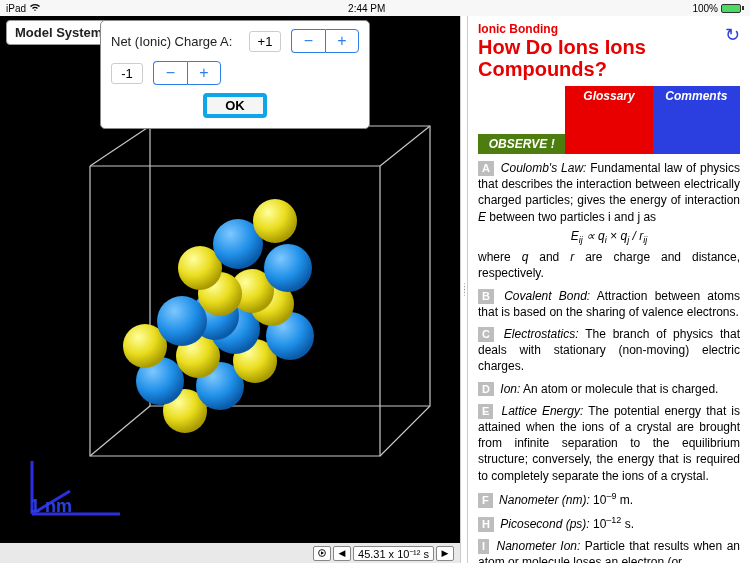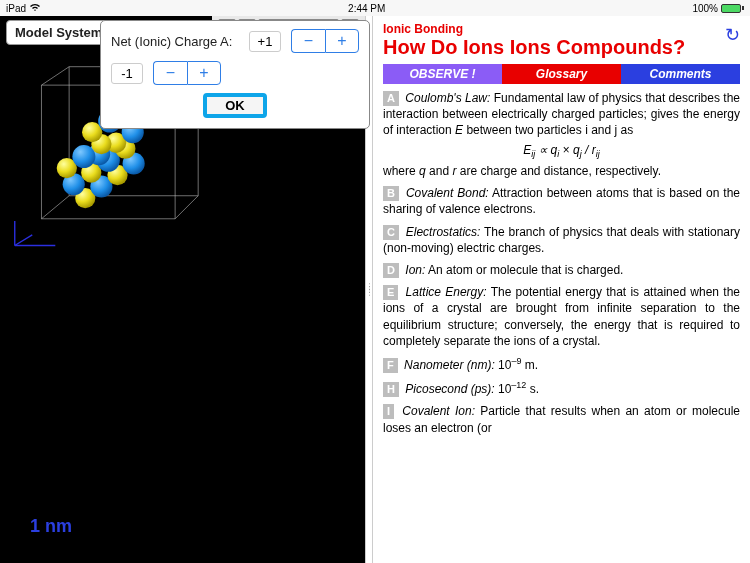--- a/index.html
+++ b/index.html
@@ -34,25 +34,25 @@
   background: linear-gradient(to right, #4cd964 100%, #fff 0%);
   position: relative;
 }
 .batt-tip { width: 2px; height: 4px; background: #333; margin-left: 1px; }
 .main-area {
   display: flex;
   flex: 1;
   overflow: hidden;
 }
 .left-panel {
-  width: 365px;
+  width: 460px;
   background: #000;
   position: relative;
   display: flex;
-  flex-direction: row;
+  flex-direction: column;
 }
 .model-btn {
   position: absolute;
   top: 4px;
   left: 6px;
   z-index: 5;
   background: #fff;
   border: 1px solid #999;
   border-radius: 4px;
   padding: 4px 8px;
@@ -206,21 +206,21 @@
   margin-bottom: 6px;
   font-size: 12px;
 }
 .tab {
   flex: 1;
   text-align: center;
   padding: 3px 0;
   font-style: italic;
   font-weight: bold;
 }
-.tab-observe { background: #8b5cf6; color: #fff; }
+.tab-observe { background: #4d7c0f; color: #fff; margin-top: 48px; }
 .tab-glossary { background: #e80000; color: #fff; }
 .tab-comments { background: #2b3fe0; color: #fff; }
 .glossary {
   font-size: 12px;
   line-height: 1.35;
   color: #000;
   text-align: justify;
 }
 .entry { margin-bottom: 6px; }
 .letter {
@@ -403,18 +403,18 @@
       <div class="entry">
         <span class="letter">F</span>
         <span class="term">Nanometer (nm):</span><span> 10<sup>–9</sup> m.</span>
       </div>
       <div class="entry">
         <span class="letter">H</span>
         <span class="term">Picosecond (ps):</span><span> 10<sup>–12</sup> s.</span>
       </div>
       <div class="entry">
         <span class="letter">I</span>
-        <span class="term">Covalent Ion:</span><span> Particle that results when an atom or molecule loses an electron (or</span>
+        <span class="term">Nanometer Ion:</span><span> Particle that results when an atom or molecule loses an electron (or</span>
       </div>
     </div>
   </div>
 
 </div>
 
 </body></html>

